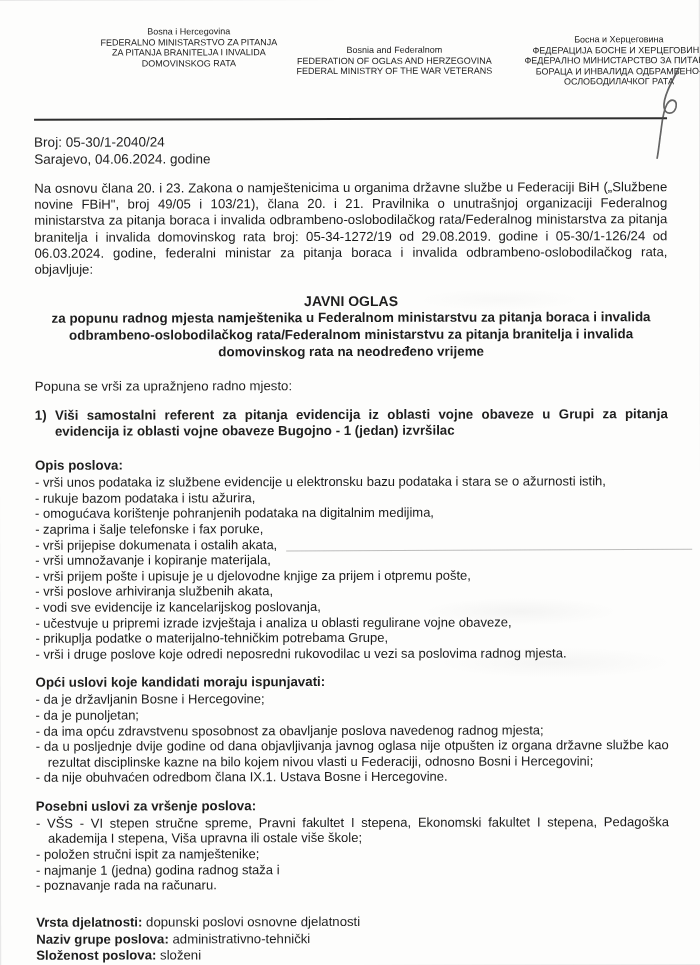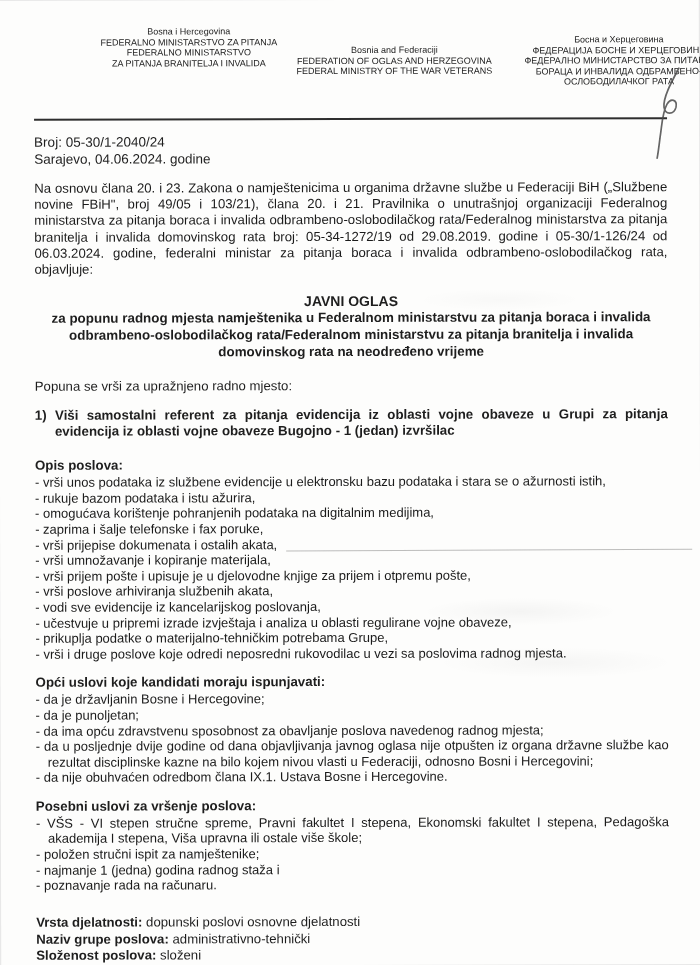--- a/index.html
+++ b/index.html
@@ -75,25 +75,25 @@
 </head>
 <body>
 
 <div class="sheet">
   <div class="content">
 
     <div class="letterhead">
       <div class="hb hb-left">
         <div>Bosna i Hercegovina</div>
         <div class="b">FEDERALNO MINISTARSTVO ZA PITANJA</div>
-        <div class="b">FEDERALNO MINISTARSTVO</div>
         <div class="b">ZA PITANJA BRANITELJA I INVALIDA</div>
+        <div class="b">DOMOVINSKOG RATA</div>
       </div>
       <div class="hb hb-center">
-        <div>Bosnia and Federaciji</div>
+        <div>Bosnia and Federalnom</div>
         <div>FEDERATION OF OGLAS AND HERZEGOVINA</div>
         <div>FEDERAL MINISTRY OF THE WAR VETERANS</div>
       </div>
       <div class="hb hb-right">
         <div>Босна и Херцеговина</div>
         <div>ФЕДЕРАЦИЈА БОСНЕ И ХЕРЦЕГОВИНЕ</div>
         <div>ФЕДЕРАЛНО МИНИСТАРСТВО ЗА ПИТАЊА</div>
         <div>БОРАЦА И ИНВАЛИДА ОДБРАМБЕНО-</div>
         <div>ОСЛОБОДИЛАЧКОГ РАТА</div>
       </div>

